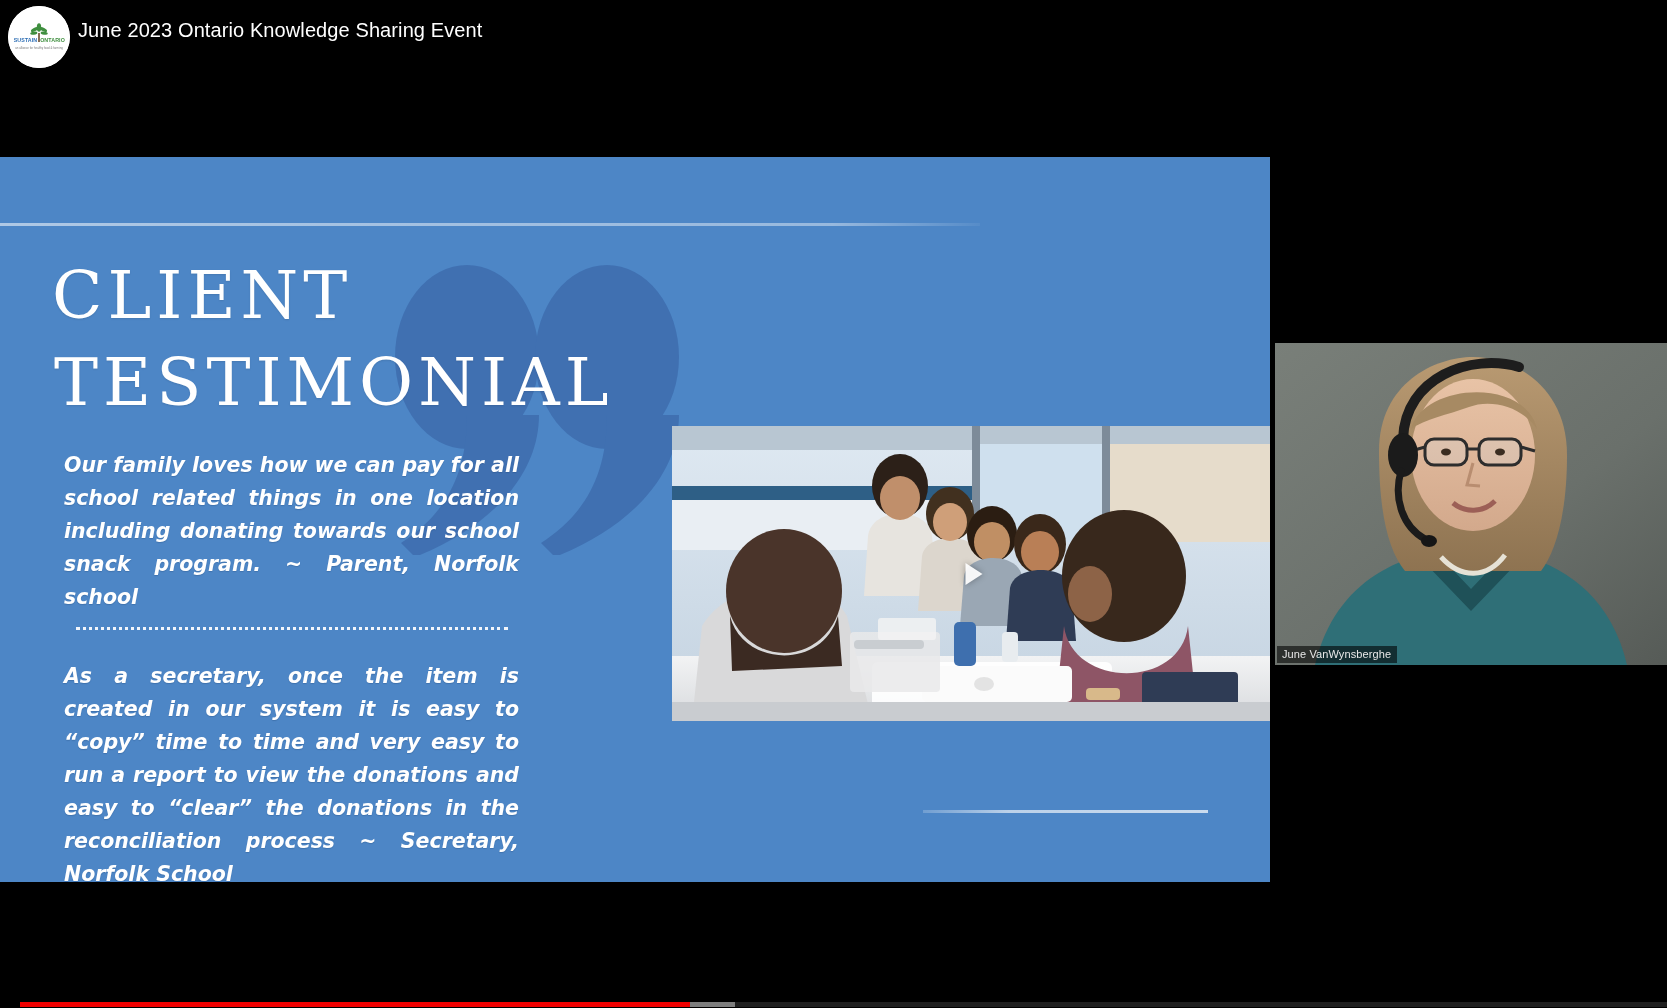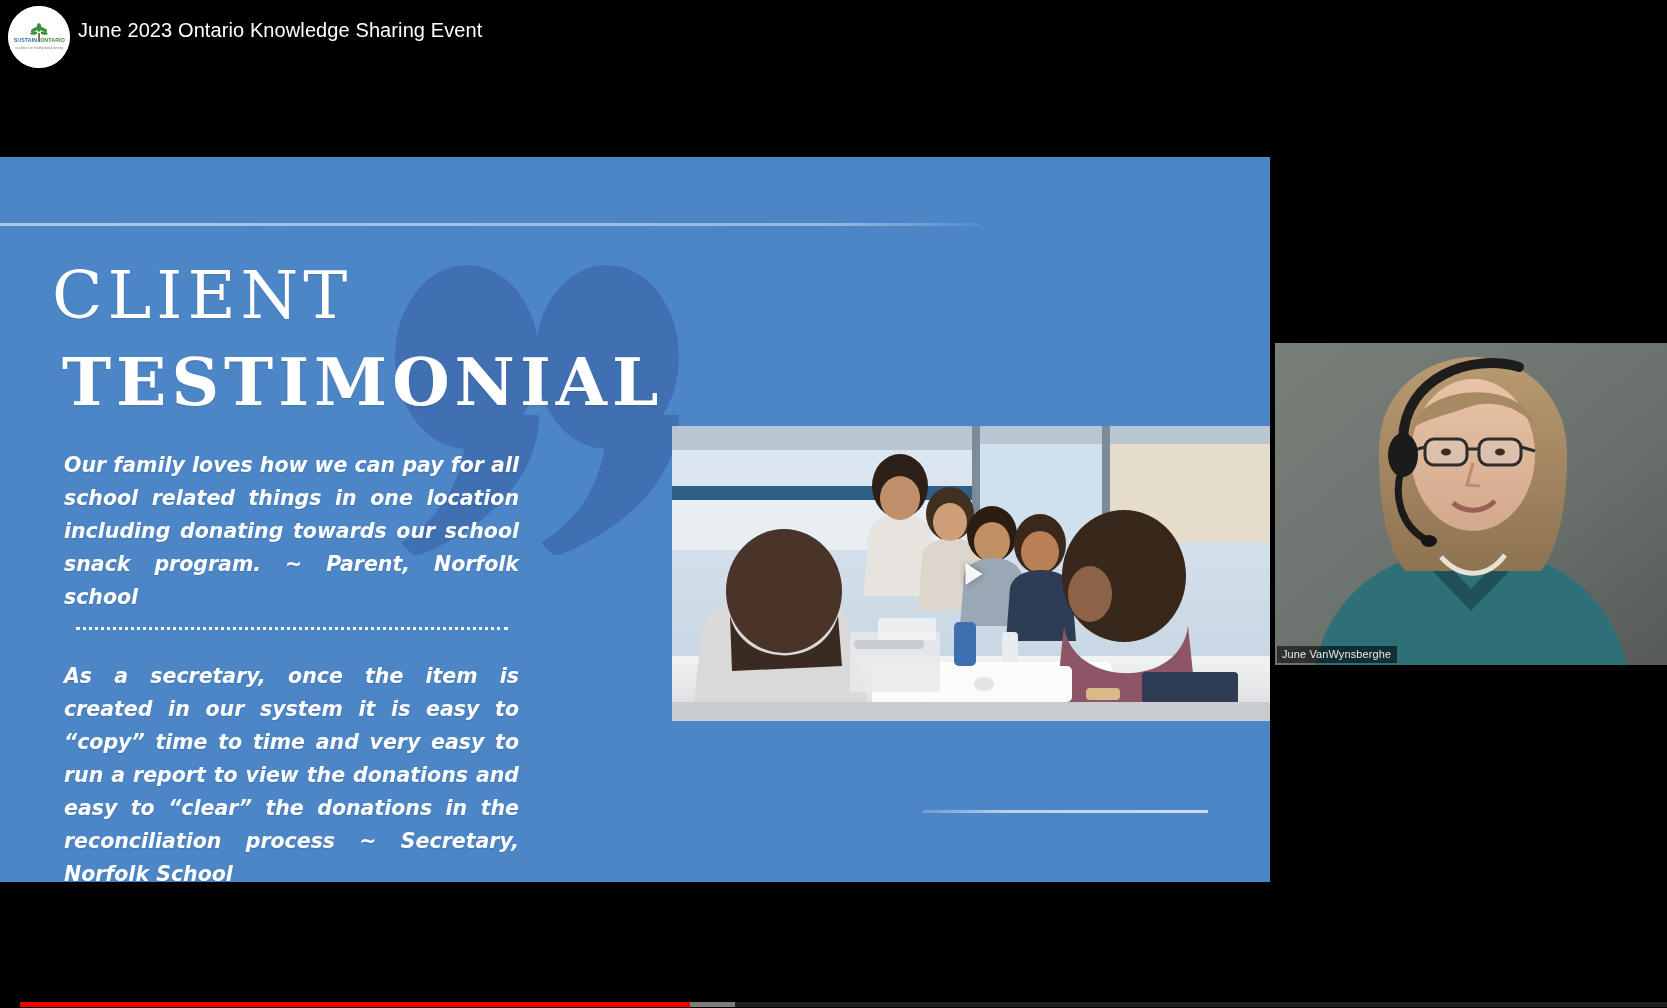--- a/index.html
+++ b/index.html
@@ -93,21 +93,21 @@
     z-index: 3;
     color: #ffffff;
     font-family: "DejaVu Serif", serif;
     font-weight: 300;
     font-size: 66px;
     line-height: 1.32;
     letter-spacing: 5px;
     text-shadow: 0 1px 2px rgba(0,0,0,0.10);
   }
   .slide-title .tline { display: block; white-space: nowrap; }
-  .slide-title .tline.second { margin-left: 10px; font-weight: bold; }
+  .slide-title .tline.second { margin-left: 2px; }
 
   
   .testimonial {
     position: absolute;
     left: 64px; top: 292px;
     width: 455px;
     z-index: 3;
   }
 
   .quote-para {

